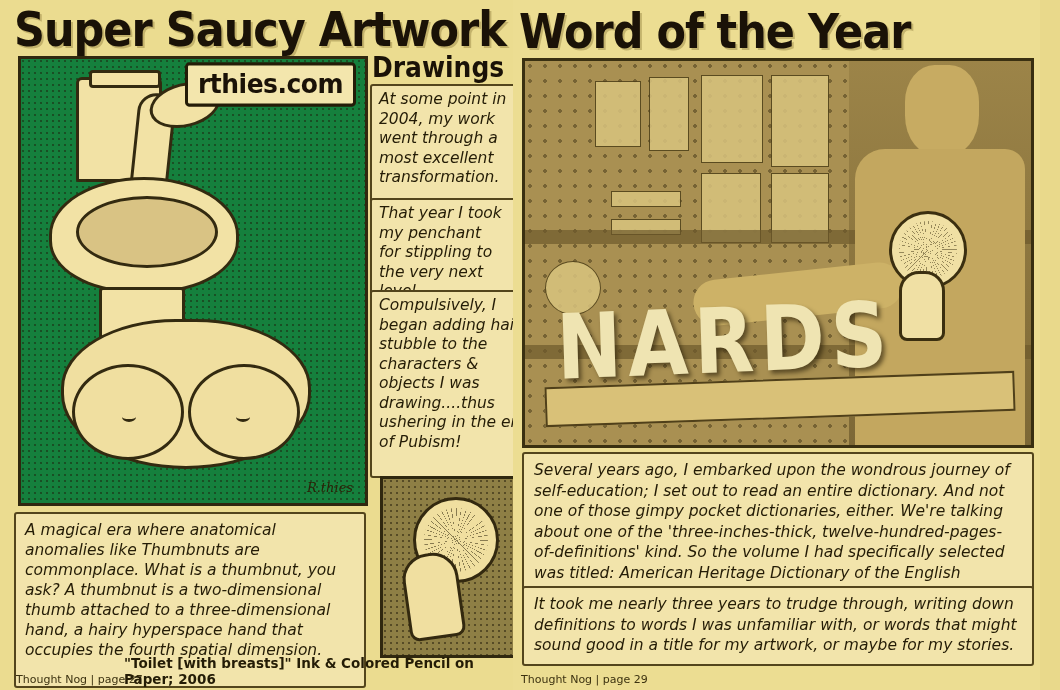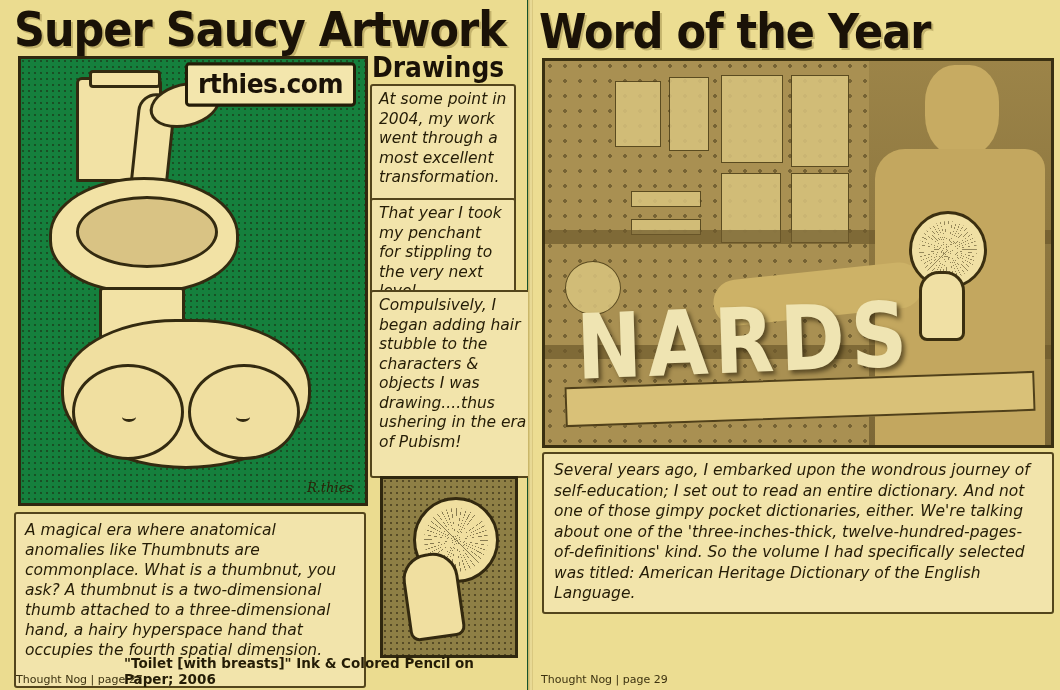--- a/index.html
+++ b/index.html
@@ -16,21 +16,21 @@
     background: #e9d98b;
   }
   
   .page-left {
     position: absolute; left: 0; top: 0;
     width: 530px; height: 690px;
     background: #ebdc90;
     border-right: 3px solid #14532d;
   }
   .page-right {
-    position: absolute; left: 533px; top: 0;
+    position: absolute; left: 513px; top: 0;
     width: 527px; height: 690px;
     background: #ecdd92;
   }
   .gutter {
     position: absolute; left: 528px; top: 0;
     width: 6px; height: 690px;
     background: linear-gradient(to right,#c3ae5e,#efe2a0,#c3ae5e);
   }
   
   .headline {
@@ -449,17 +449,18 @@
       <div class="shirt-logo">
         <div class="head"></div>
         <div class="body"></div>
       </div>
 
       <div class="plank"></div>
       <div id="nards-word">NARDS</div>
     </div>
 
     <div class="rbox" id="rbox-1">Several years ago, I embarked upon the wondrous journey of self-education; I set out to read an entire dictionary. And not one of those gimpy pocket dictionaries, either. We're talking about one of the 'three-inches-thick, twelve-hundred-pages-of-definitions' kind. So the volume I had specifically selected was titled: American Heritage Dictionary of the English Language.</div>
+    <div class="rbox" id="rbox-2">It took me nearly three years to trudge through, writing down definitions to words I was unfamiliar with, or words that might sound good in a title for my artwork, or maybe for my stories.</div>
 
     <div class="footer" id="footer-right" style="left:8px;">Thought Nog | page 29</div>
   </div>
 
 </div>
 
 </body></html>

